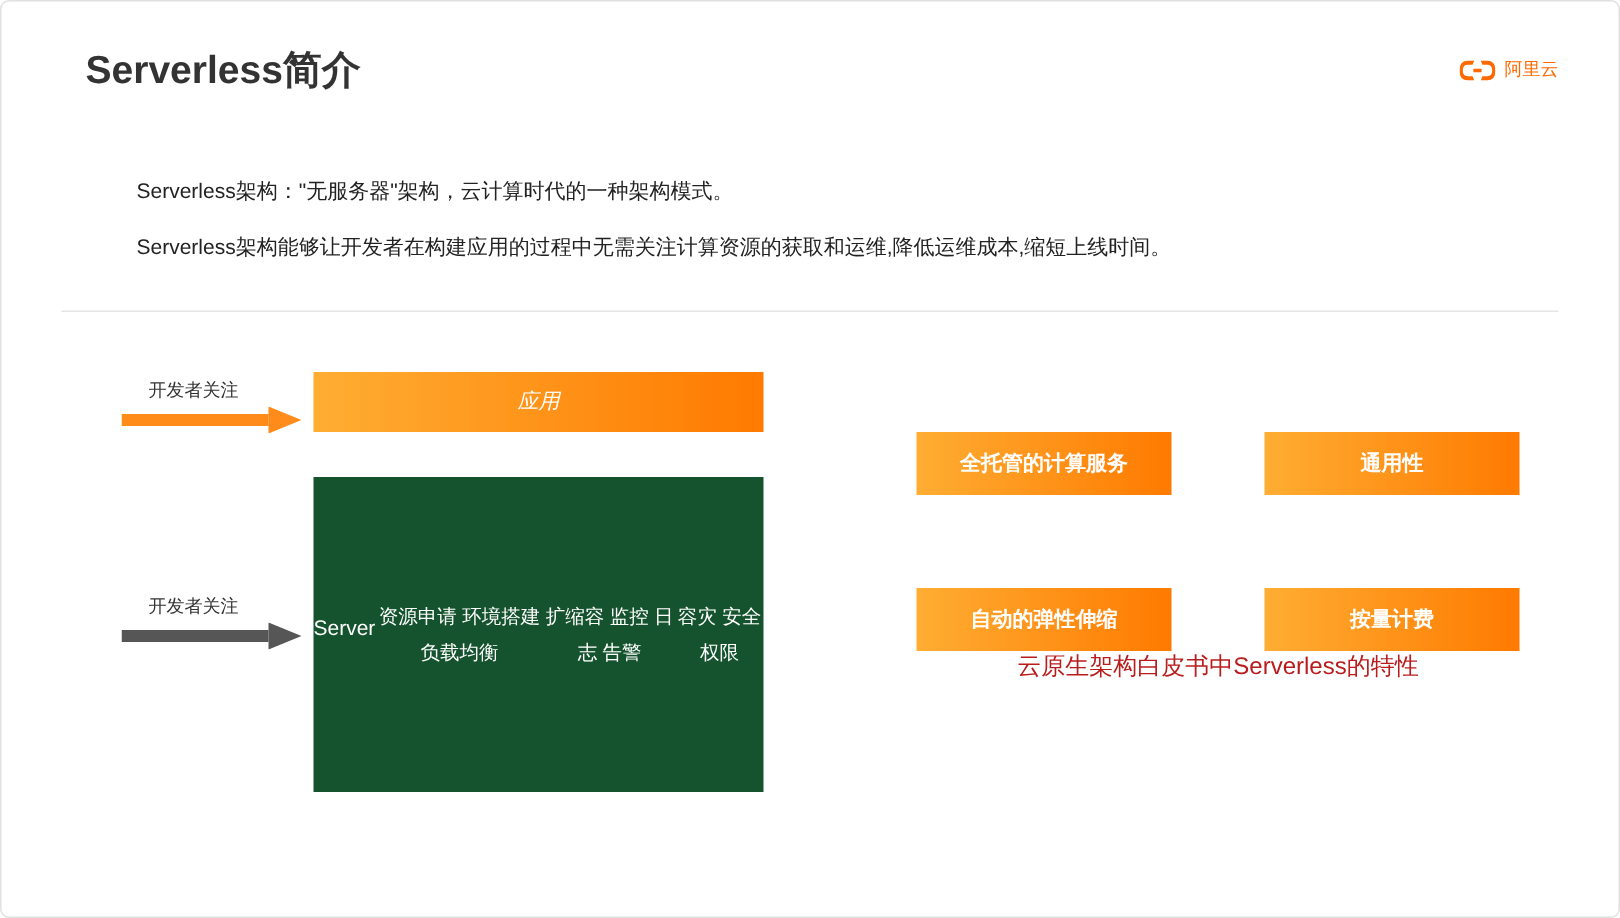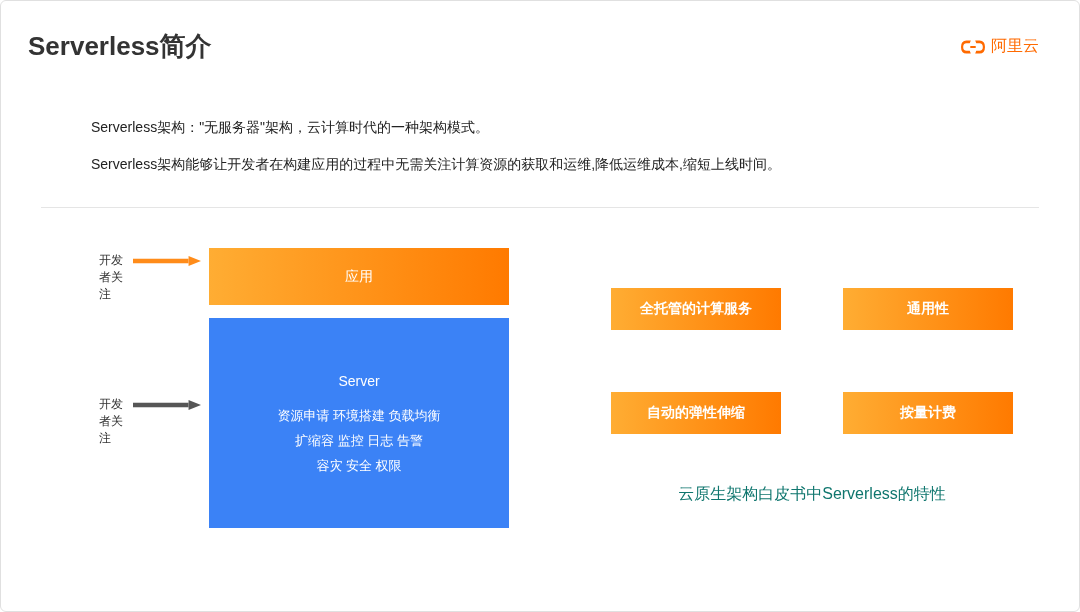--- a/index.html
+++ b/index.html
@@ -14,40 +14,40 @@
       font-family: "PingFang SC", "Microsoft YaHei", sans-serif;
       position: relative;
       border: 1px solid #e0e0e0;
       border-radius: 6px;
       overflow: hidden;
     }
     .header {
       display: flex;
       justify-content: space-between;
       align-items: center;
-      padding: 28px 40px 10px 27px;
+      padding: 28px 40px 10px 56px;
     }
     .page-title {
       font-size: 26px;
       font-weight: 700;
       color: #333333;
     }
     .logo-wrap {
       display: flex;
       align-items: center;
       gap: 6px;
       color: #ff6a00;
       font-weight: 500;
     }
     .logo-icon-svg {
       width: 24px;
       height: 18px;
     }
     .logo-text {
-      font-size: 16px;
+      font-size: 12px;
       color: #ff6a00;
     }
     .intro {
       padding: 40px 90px 12px 90px;
     }
     .intro p {
       font-size: 14px;
       color: #222;
       line-height: 1.9;
       margin-bottom: 10px;
@@ -63,57 +63,58 @@
       display: flex;
     }
     .left-diagram {
       position: relative;
       width: 470px;
     }
     .arrow-label {
       position: absolute;
       left: 40px;
       display: flex;
+      flex-direction: column;
       width: 120px;
     }
     .arrow-label.top { top: 4px; }
     .arrow-label.bottom { top: 148px; }
     .arrow-label-text {
       font-size: 12px;
       color: #333;
       margin-left: 18px;
       margin-bottom: 2px;
     }
     .arrow-svg {
       width: 120px;
       height: 18px;
     }
     .box-app {
       position: absolute;
       left: 168px;
       top: 0;
       width: 300px;
-      height: 57px;
+      height: 40px;
       background: linear-gradient(90deg, #ffad33 0%, #ff7a00 100%);
       color: #fff;
       display: flex;
       align-items: center;
       justify-content: center;
       font-size: 14px;
+      font-style: italic;
     }
     .box-server {
       position: absolute;
       left: 168px;
       top: 70px;
       width: 300px;
       height: 210px;
-      background: #3b82f6;
+      background: #14532d;
       color: #fff;
       display: flex;
-      flex-direction: column;
       align-items: center;
       justify-content: center;
       font-size: 13px;
       line-height: 1.9;
       text-align: center;
     }
     .box-server .srv-title {
       font-size: 14px;
       margin-bottom: 10px;
     }
@@ -134,22 +135,21 @@
       background: linear-gradient(90deg, #ffad33 0%, #ff7a00 100%);
       color: #fff;
       font-size: 14px;
       display: flex;
       align-items: center;
       justify-content: center;
     }
     .feature-caption {
       text-align: center;
       font-size: 16px;
-      color: #0f766e;
-      margin-top: 50px;
+      color: #b91c1c;
       width: 402px;
     }
   </style>
 </head>
 <body>
 
 <div class="header">
   <div class="page-title">Serverless简介</div>
   <div class="logo-wrap">
     <svg class="logo-icon-svg" viewBox="0 0 44 30">

